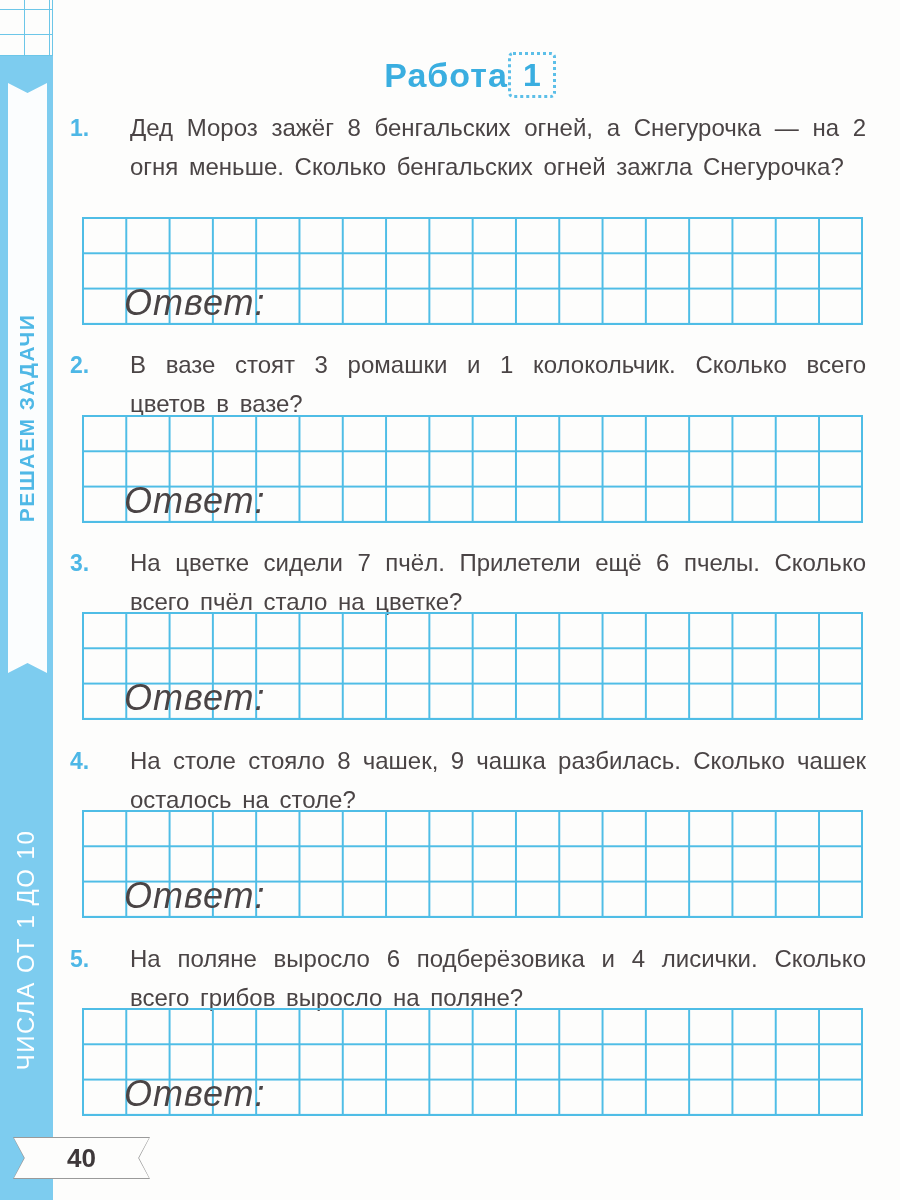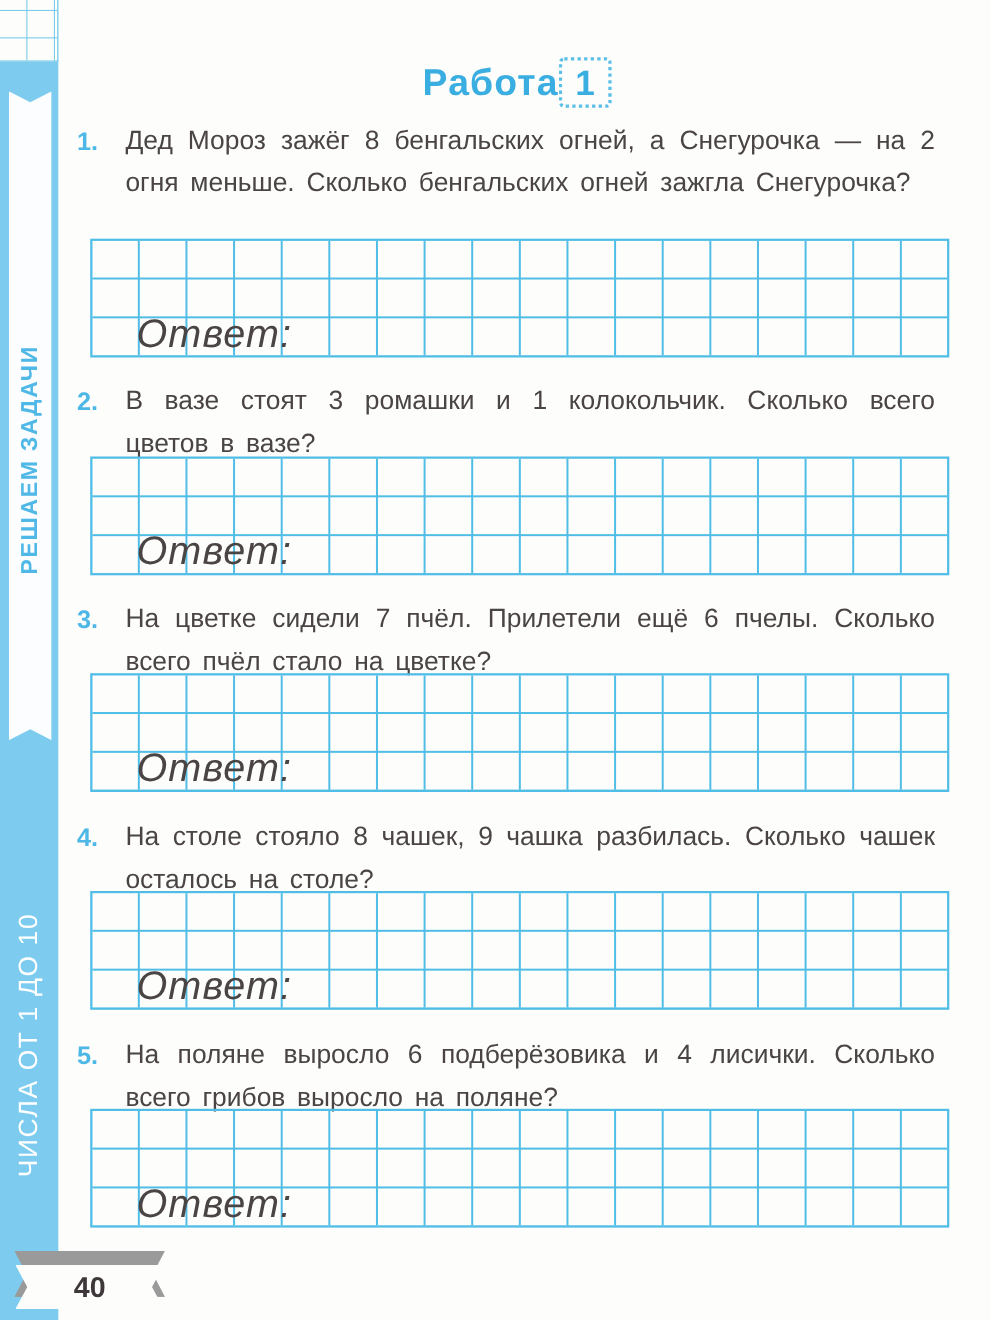--- a/index.html
+++ b/index.html
@@ -46,21 +46,21 @@
     }
     .side-label span {
       transform: rotate(-90deg); white-space: nowrap;
       font-size: 24px; letter-spacing: 1.5px; color: #ffffff;
       position: relative; top: 40px;
     }
     .page-badge {
       position: absolute; left: 14px; top: 1138px; width: 135px; height: 40px;
       background: #fdfdfc;
       clip-path: polygon(0 0, 100% 0, 92% 50%, 100% 100%, 0 100%, 8% 50%);
-      display: flex; align-items: center; justify-content: center; margin-top: 12px;
+      display: flex; align-items: center; justify-content: center;
     }
     .page-badge-border {
       position: absolute; left: 13px; top: 1137px; width: 137px; height: 42px;
       background: #9a9a9a;
       clip-path: polygon(0 0, 100% 0, 92% 50%, 100% 100%, 0 100%, 8% 50%);
     }
     .page-badge span { font-weight: bold; font-size: 26px; color: #3e383a; }
 
     .title {
       position: absolute; left: 0; top: 52px; width: 900px;
@@ -75,21 +75,21 @@
       width: 42px; height: 40px; display: flex; align-items: center; justify-content: center;
       border: 3px dotted #5cbfe8; border-radius: 5px;
     }
 
     .task { position: absolute; left: 0; width: 900px; }
     .task-num {
       position: absolute; left: 70px; top: 0;
       font-weight: bold; font-size: 23px; color: #4db7e6;
     }
     .task-text {
-      position: absolute; left: 114px; width: 736px;
+      position: absolute; left: 130px; width: 736px;
       font-size: 24px; line-height: 39px; color: #4a4445;
       text-align: justify; text-align-last: left;
       word-spacing: 4px; top: -7px;
     }
     .grid {
       position: absolute; left: 82px; width: 781px; height: 108px;
       box-sizing: border-box;
       border: 2px solid #4fbde6;
       background-image:
         linear-gradient(to right, #4fbde6 2px, transparent 2px),

